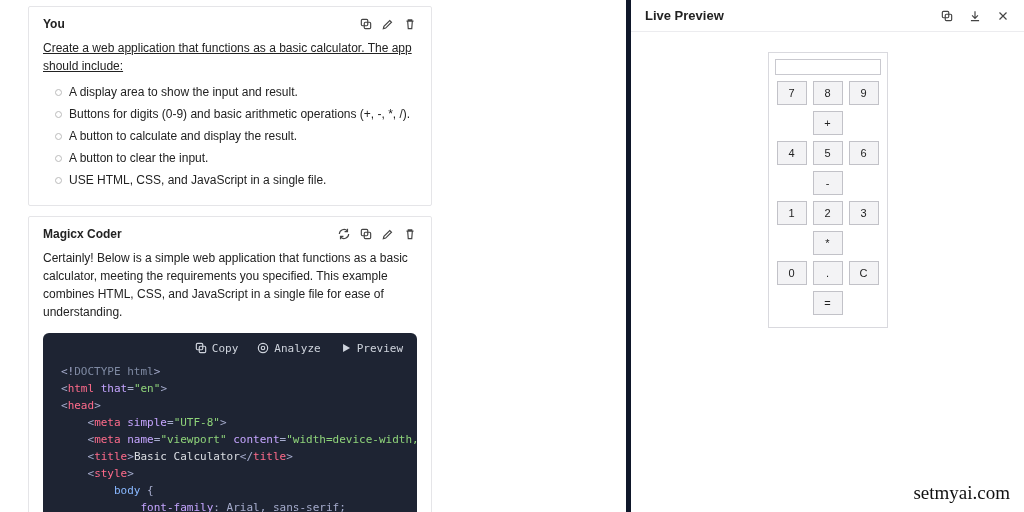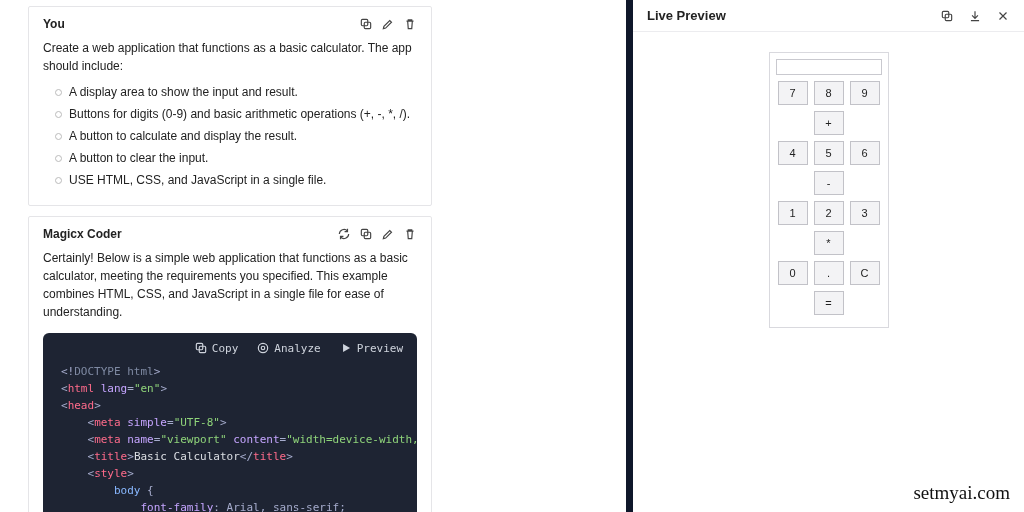--- a/index.html
+++ b/index.html
@@ -30,21 +30,21 @@
     display: flex;
     align-items: center;
     justify-content: space-between;
     margin-bottom: 8px;
   }
   .msg-title { font-weight: 700; font-size: 12px; }
   .head-actions { display: flex; gap: 8px; color: #444; }
   .icon { width: 14px; height: 14px; display:inline-block; }
   .icon svg { width: 100%; height: 100%; stroke: #444; fill: none; stroke-width: 2; }
   .user-body { font-size: 12px; line-height: 1.5; }
-  .prompt-text { margin-bottom: 8px; }
+  .prompt-text { margin-bottom: 8px; text-decoration: underline; }
   ul.req { list-style: none; padding-left: 12px; }
   ul.req li { position: relative; padding-left: 14px; margin: 4px 0; font-size: 12px; }
   ul.req li::before {
     content: ""; position: absolute; left: 0; top: 6px;
     width: 5px; height: 5px; border: 1px solid #bbb; border-radius: 50%;
   }
   .assistant-body { font-size: 12px; line-height: 1.5; }
   .code-block {
     margin-top: 12px;
     background: #1e2433;
@@ -69,21 +69,21 @@
   .t-punc   { color: #a6accd; }
   .t-tag    { color: #ff6b8b; }
   .t-attr   { color: #c5a5ff; }
   .t-str    { color: #8fd47a; }
   .t-doct   { color: #7f8aa3; }
   .t-prop   { color: #89b8ff; }
 
   
   .right-pane {
     flex: 1;
-    border-left: 7px solid #0f172a;
+    border-left: 5px solid #0f172a;
     display: flex; flex-direction: column;
     margin-left: 186px;
   }
   .preview-head {
     display: flex; align-items: center; justify-content: space-between;
     padding: 8px 14px;
     border-bottom: 1px solid #ececef;
   }
   .preview-title { font-weight: 800; font-size: 13px; }
   .preview-actions { display:flex; gap:14px; color:#333; }
@@ -204,21 +204,21 @@
           <span>Analyze</span>
         </span>
         <span class="tool">
           <span class="icon"><svg viewBox="0 0 24 24">
                 <path d="M7 5v14l12-7z" fill="#cfd4dd" stroke="none"></path>
               </svg></span>
           <span>Preview</span>
         </span>
       </div>
       <pre class="code"><span class="t-punc">&lt;!</span><span class="t-doct">DOCTYPE html</span><span class="t-punc">&gt;</span>
-<span class="t-punc">&lt;</span><span class="t-tag">html</span><span class="t-punc"> </span><span class="t-attr">lang</span><span class="t-punc">=</span><span class="t-str">"en"</span><span class="t-punc">&gt;</span>
+<span class="t-punc">&lt;</span><span class="t-tag">html</span><span class="t-punc"> </span><span class="t-attr">that</span><span class="t-punc">=</span><span class="t-str">"en"</span><span class="t-punc">&gt;</span>
 <span class="t-punc">&lt;</span><span class="t-tag">head</span><span class="t-punc">&gt;</span>
 <span>    </span><span class="t-punc">&lt;</span><span class="t-tag">meta</span><span class="t-punc"> </span><span class="t-attr">simple</span><span class="t-punc">=</span><span class="t-str">"UTF-8"</span><span class="t-punc">&gt;</span>
 <span>    </span><span class="t-punc">&lt;</span><span class="t-tag">meta</span><span class="t-punc"> </span><span class="t-attr">name</span><span class="t-punc">=</span><span class="t-str">"viewport"</span><span class="t-punc"> </span><span class="t-attr">content</span><span class="t-punc">=</span><span class="t-str">"width=device-width, initial-scale=1.0"</span>
 <span>    </span><span class="t-punc">&lt;</span><span class="t-tag">title</span><span class="t-punc">&gt;</span><span>Basic Calculator</span><span class="t-punc">&lt;/</span><span class="t-tag">title</span><span class="t-punc">&gt;</span>
 <span>    </span><span class="t-punc">&lt;</span><span class="t-tag">style</span><span class="t-punc">&gt;</span>
 <span>        </span><span class="t-prop">body</span><span class="t-punc"> {</span>
 <span>            </span><span class="t-attr">font-family</span><span class="t-punc">: Arial, sans-serif;</span>
 
 
 

